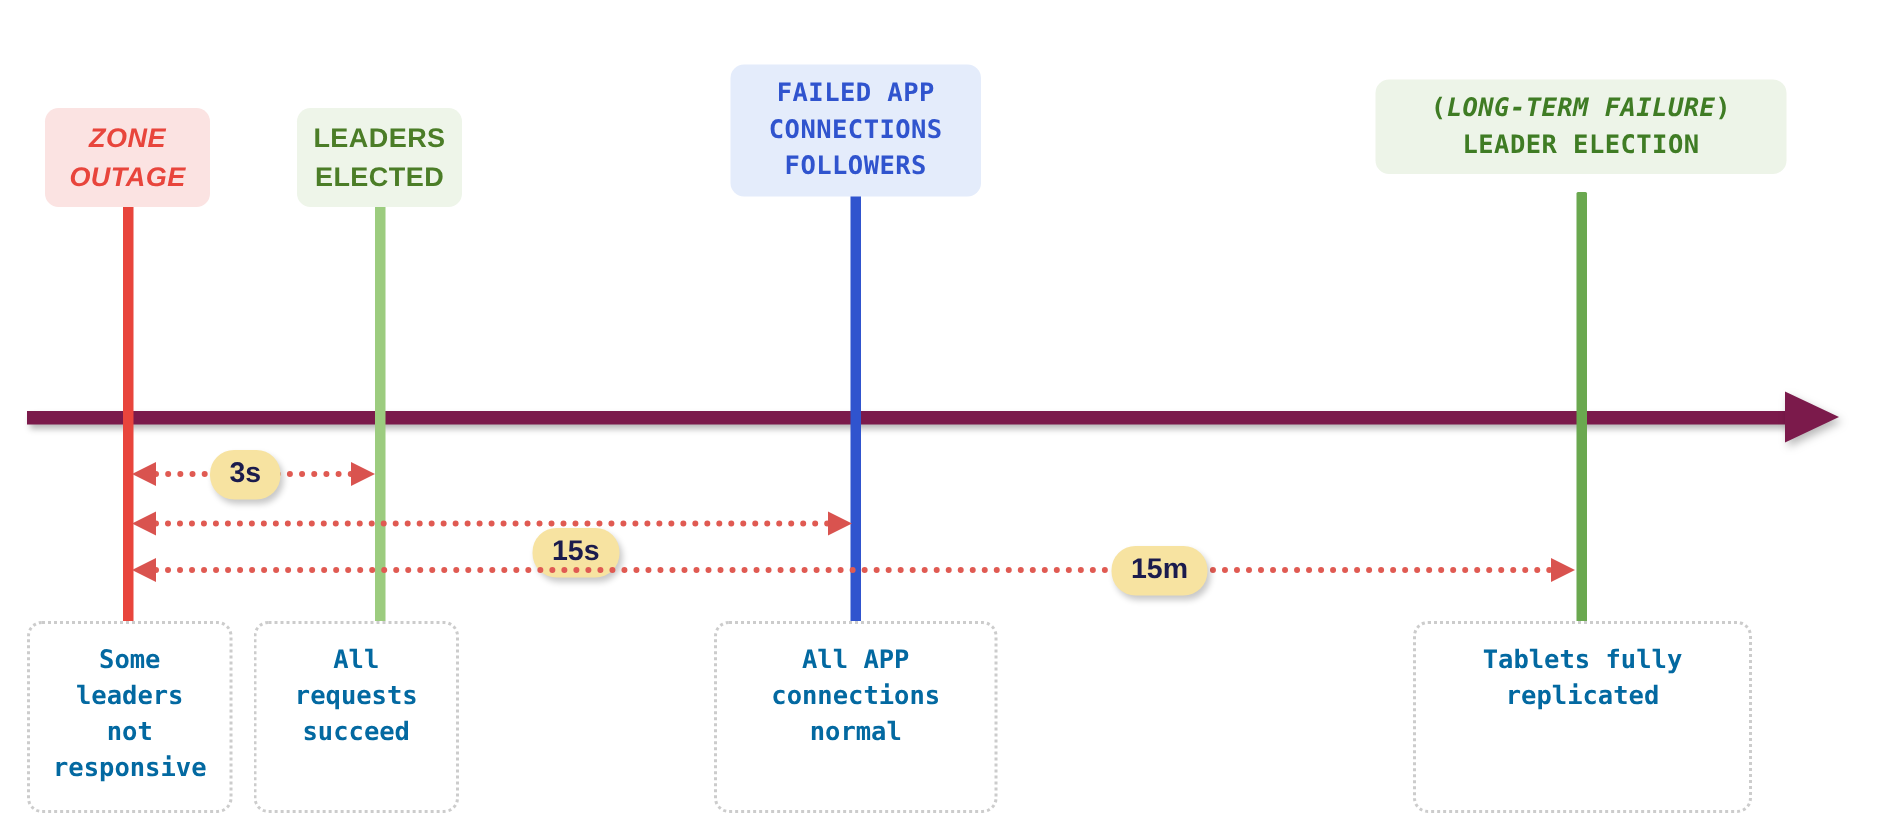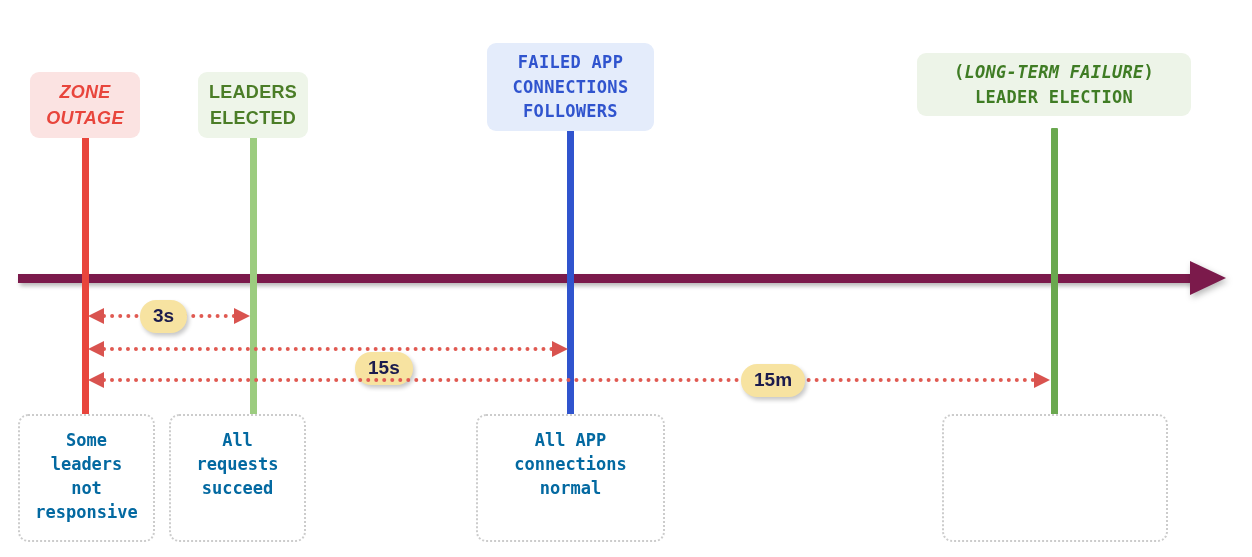--- a/index.html
+++ b/index.html
@@ -161,20 +161,22 @@
         <div class="para">All
 requests
 succeed</div>
       </div>
       <div class="state-box" style="left: 476px; top: 414px; width: 189px; height: 128px;">
         <div class="para">All APP
 connections
 normal</div>
       </div>
       <div class="state-box" style="left: 942px; top: 414px; width: 226px; height: 128px;">
+        <div class="para">Tablets fully
+replicated</div>
       </div>
     </div>
   <div id="durations-layer">
       <div class="dur-row" style="left: 0px; top: 305px; width: 1252px;">
         <div class="dur-dots" style="left: 102px; width: 134px;"></div>
         <div class="arrow-left" style="left: 88px;"></div>
         <div class="arrow-right" style="left: 234px;"></div>
       </div>
       <div class="dur-badge" style="left: 140px; top: 300px;">3s</div>
       <div class="dur-row" style="left: 0px; top: 338px; width: 1252px;">

